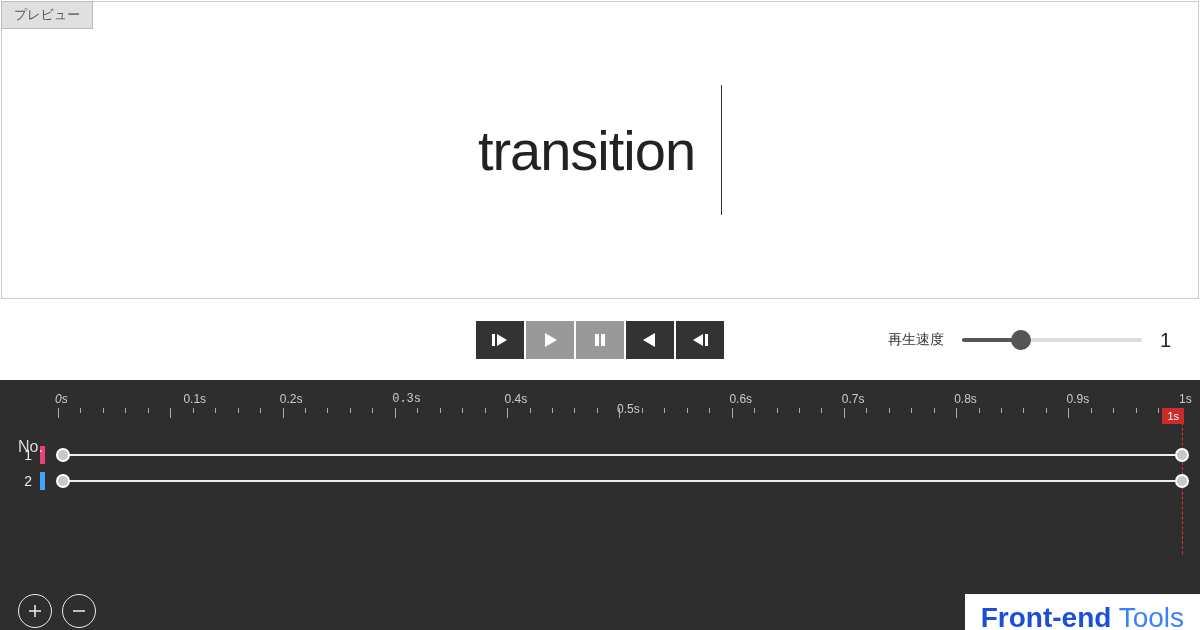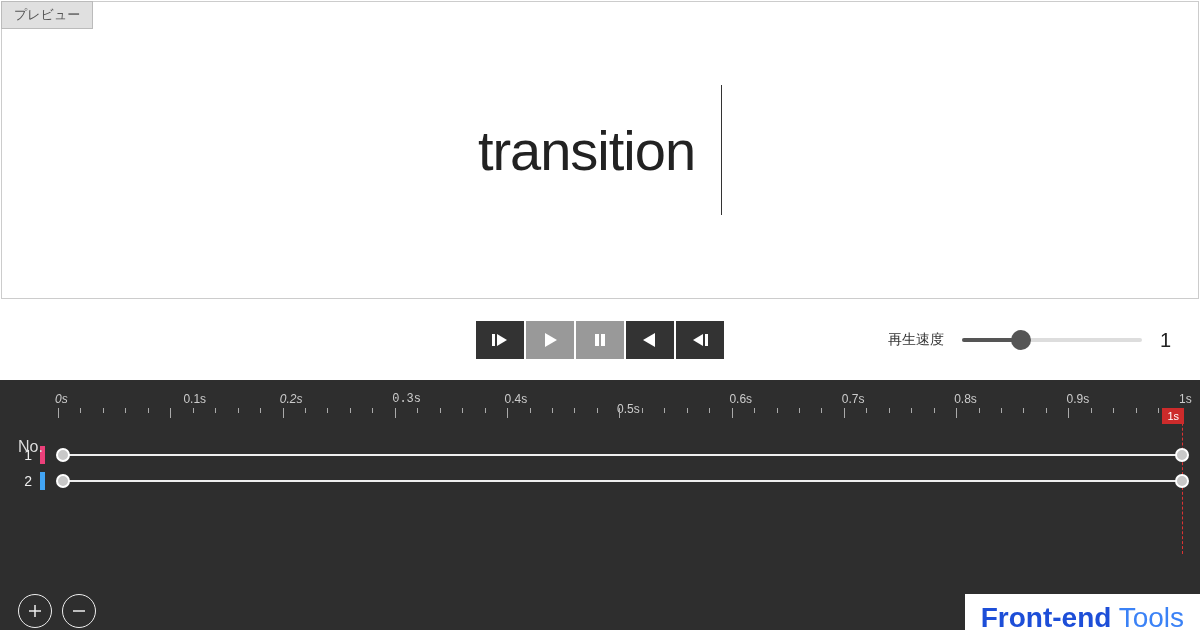--- a/index.html
+++ b/index.html
@@ -107,21 +107,21 @@
     <span class="speed-value">1</span>
   </div>
 </div>
 
 <div class="timeline-panel">
 
   <div class="ruler-wrap">
     <div class="ruler" id="ruler">
         <span class="ruler-label" style="left: 0%; font-style: italic;">0s</span>
         <span class="ruler-label" style="left: 10%; margin-left: 16px;">0.1s</span>
-        <span class="ruler-label" style="left: 20%; font-style: italic;">0.2s</span>
+        <span class="ruler-label" style="left: 20%;">0.2s</span>
         <span class="ruler-label" style="left: 30%; font-family: Liberation Mono, monospace;">0.3s</span>
         <span class="ruler-label" style="left: 40%;">0.4s</span>
         <span class="ruler-label" style="left: 50%; margin-top: 10px;">0.5s</span>
         <span class="ruler-label" style="left: 60%;">0.6s</span>
         <span class="ruler-label" style="left: 70%;">0.7s</span>
         <span class="ruler-label" style="left: 80%;">0.8s</span>
         <span class="ruler-label" style="left: 90%;">0.9s</span>
         <span class="ruler-label" style="left: 100%;">1s</span>
       </div>
     <div class="ruler-ticks" id="ticks">

